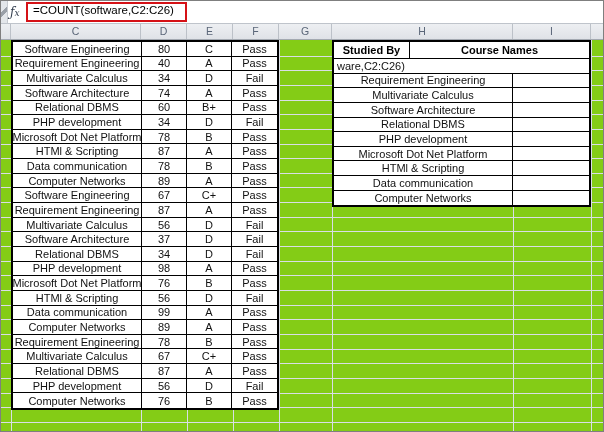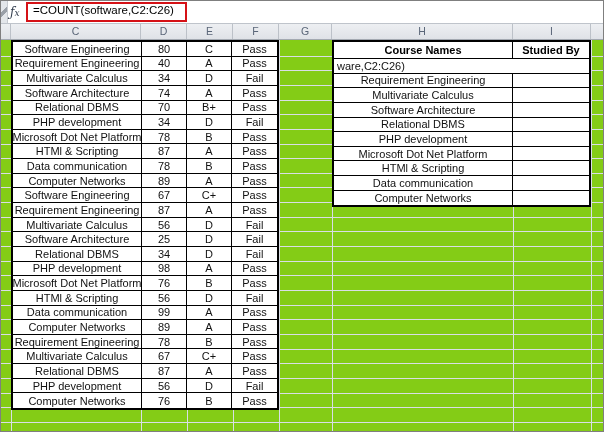--- a/index.html
+++ b/index.html
@@ -97,21 +97,21 @@
             <div class="tcell" style="flex: 1 1 0%;">Fail</div>
           </div>
           <div class="trow">
             <div class="tcell" style="width: 129px;">Software Architecture</div>
             <div class="tcell" style="width: 45px;">74</div>
             <div class="tcell" style="width: 45px;">A</div>
             <div class="tcell" style="flex: 1 1 0%;">Pass</div>
           </div>
           <div class="trow">
             <div class="tcell" style="width: 129px;">Relational DBMS</div>
-            <div class="tcell" style="width: 45px;">70</div>
+            <div class="tcell" style="width: 45px;">60</div>
             <div class="tcell" style="width: 45px;">B+</div>
             <div class="tcell" style="flex: 1 1 0%;">Pass</div>
           </div>
           <div class="trow">
             <div class="tcell" style="width: 129px;">PHP development</div>
             <div class="tcell" style="width: 45px;">34</div>
             <div class="tcell" style="width: 45px;">D</div>
             <div class="tcell" style="flex: 1 1 0%;">Fail</div>
           </div>
           <div class="trow">
@@ -151,21 +151,21 @@
             <div class="tcell" style="flex: 1 1 0%;">Pass</div>
           </div>
           <div class="trow">
             <div class="tcell" style="width: 129px;">Multivariate Calculus</div>
             <div class="tcell" style="width: 45px;">56</div>
             <div class="tcell" style="width: 45px;">D</div>
             <div class="tcell" style="flex: 1 1 0%;">Fail</div>
           </div>
           <div class="trow">
             <div class="tcell" style="width: 129px;">Software Architecture</div>
-            <div class="tcell" style="width: 45px;">25</div>
+            <div class="tcell" style="width: 45px;">37</div>
             <div class="tcell" style="width: 45px;">D</div>
             <div class="tcell" style="flex: 1 1 0%;">Fail</div>
           </div>
           <div class="trow">
             <div class="tcell" style="width: 129px;">Relational DBMS</div>
             <div class="tcell" style="width: 45px;">34</div>
             <div class="tcell" style="width: 45px;">D</div>
             <div class="tcell" style="flex: 1 1 0%;">Fail</div>
           </div>
           <div class="trow">
@@ -226,22 +226,22 @@
             <div class="tcell" style="width: 129px;">Computer Networks</div>
             <div class="tcell" style="width: 45px;">76</div>
             <div class="tcell" style="width: 45px;">B</div>
             <div class="tcell" style="flex: 1 1 0%;">Pass</div>
           </div>
         </div>
     </div>
 
     <div class="xtable" style="left:331px;top:0;width:259px;">
       <div class="trow thead">
+        <div class="tcell" style="flex:1">Studied By</div>
         <div class="tcell" style="width:179px">Course Names</div>
-        <div class="tcell" style="flex:1">Studied By</div>
       </div>
       <div id="right-table-body">
           <div class="trow">
             <div class="tcell align-left" style="flex: 1 1 0%; text-align: right;">ware,C2:C26)</div>
           </div>
           <div class="trow">
             <div class="tcell" style="width: 179px;">Requirement Engineering</div>
             <div class="tcell" style="flex: 1 1 0%;"></div>
           </div>
           <div class="trow">

